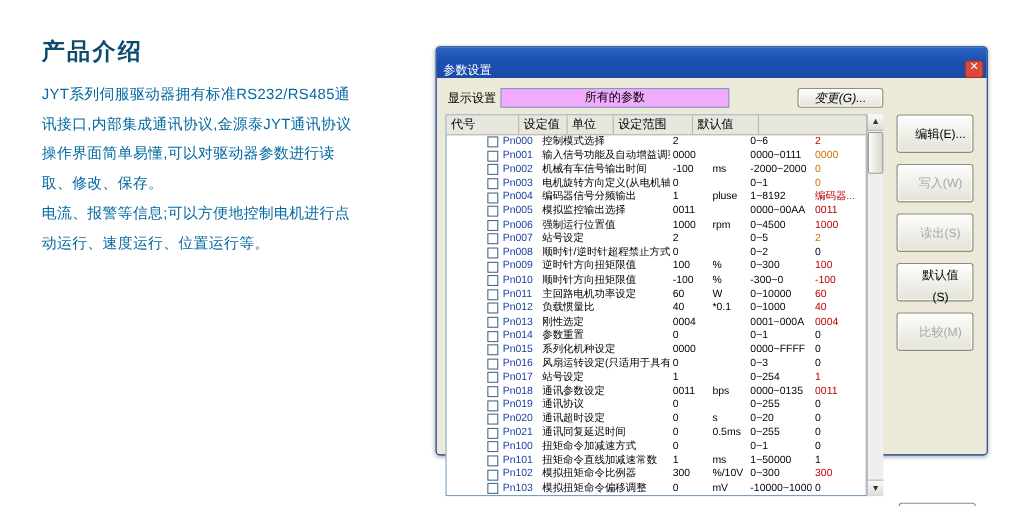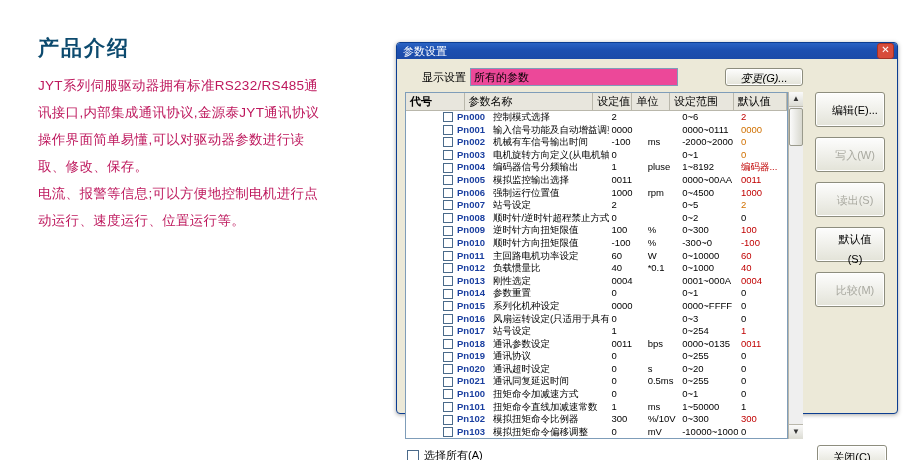--- a/index.html
+++ b/index.html
@@ -8,48 +8,48 @@
     font-family:"Liberation Sans","DejaVu Sans",sans-serif;
     overflow:hidden;position:relative;
   }
   
   .left-panel{position:absolute;left:38px;top:20px;width:340px;}
   .left-title{
     font-size:21px;font-weight:bold;color:#0c4a6e;letter-spacing:2px;
     margin:15px 0 14px 0;line-height:1.2;
   }
   .left-body p{
-    margin:0 0 2px 0;font-size:13.5px;color:#be185d;line-height:1.85;
+    margin:0 0 2px 0;font-size:13.5px;color:#0369a1;line-height:1.85;
     letter-spacing:.3px;
   }
   
   .dialog{
     position:absolute;left:396px;top:42px;width:500px;height:370px;
     background:#ece9d8;border:1px solid #0b3d91;border-radius:4px;
     box-shadow:0 1px 4px rgba(0,0,0,.35);
     display:flex;flex-direction:column;
   }
   .titlebar{
     height:19px;background:linear-gradient(to bottom,#2a63c4 0%,#1c4fb0 45%,#1b4aa8 100%);
     border-top-left-radius:3px;border-top-right-radius:3px;
-    display:flex;align-items:center;padding:0 3px 0 6px;
+    display:flex;align-items:center;padding:12px 3px 0 6px;
   }
   .titlebar .t-text{color:#fff;font-size:11px;flex:1;}
   .winbtn{
     width:15px;height:14px;border-radius:3px;background:#d84b3a;
     border:1px solid #a33226;color:#fff;font-size:10px;line-height:12px;
     text-align:center;font-weight:bold;
   }
   .dlg-body{flex:1;padding:6px 8px 6px 8px;display:flex;flex-direction:column;}
   
-  .toprow{display:flex;align-items:center;margin:3px 0 6px 17px;}
+  .toprow{display:flex;align-items:center;margin:3px 0 6px 2px;}
   .toprow .lbl{font-size:11px;color:#000;margin-right:4px;}
   .toprow .combo{
-    width:200px;height:16px;background:#ec4899;border:1px solid #7f9db9;
-    font-size:11px;padding:0 3px;line-height:16px;color:#000;
+    width:200px;height:16px;background:#f0abfc;border:1px solid #7f9db9;
+    font-size:11px;padding:0 3px;line-height:16px;color:#000;text-align:center;
   }
   .toprow .spacer{flex:1;}
   .btn{
     background:linear-gradient(to bottom,#fdfdfd,#e3e3d8);
     border:1px solid #8d8d7e;border-radius:3px;
     font-size:11px;color:#000;text-align:center;
     box-shadow:inset 0 0 0 1px #fff;
   }
   .btn.change{width:78px;height:18px;line-height:17px;font-style:italic;}
   .btn:disabled,.btn.disabled{color:#a9a9a0;}
@@ -66,21 +66,21 @@
   .hdr .c{
     border-right:1px solid #b9b7ab;height:100%;line-height:17px;
     padding-left:4px;box-sizing:border-box;overflow:hidden;white-space:nowrap;
   }
   .rows{flex:1;overflow:hidden;position:relative;}
   .row{display:flex;height:12.6px;font-size:9.5px;align-items:center;color:#000;padding-left:30px;}
   .row .c{
     height:100%;line-height:12.6px;padding-left:3px;box-sizing:border-box;
     overflow:hidden;white-space:nowrap;
   }
-  .c-code{width:66px;display:flex;align-items:center;font-weight:bold;}
+  .c-code{width:66px;display:flex;align-items:center;}
   .c-name{width:146px;}
   .c-set{width:44px;}
   .c-unit{width:42px;}
   .c-range{width:72px;}
   .c-def{width:60px;}
   .cb{
     width:8px;height:8px;border:1px solid #4a6a8a;background:#fff;
     margin:0 4px 0 4px;flex:none;
   }
   .code-txt{color:#1a3fa0;}
@@ -141,21 +141,20 @@
       <div class="combo">所有的参数</div>
       <span class="spacer"></span>
       <button class="btn change">变更(G)...</button>
       <span style="width:86px;"></span>
     </div>
 
     <div class="mainrow">
       <div class="gridwrap">
         <div class="hdr">
           <div class="c c-code">代号</div>
-          <div class="c c-name">参数名称</div>
           <div class="c c-set">设定值</div>
           <div class="c c-unit">单位</div>
           <div class="c c-range">设定范围</div>
           <div class="c c-def">默认值</div>
         </div>
         <div class="rows" id="rows">
             <div class="row">
               <div class="c c-code">
                 <span class="cb"></span>
                 <span class="code-txt">Pn000</span>

